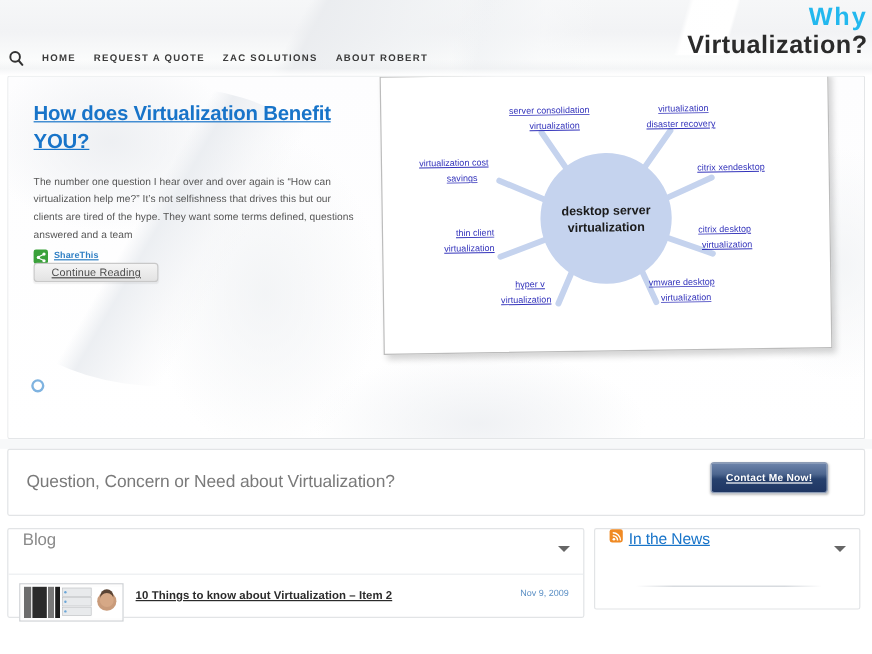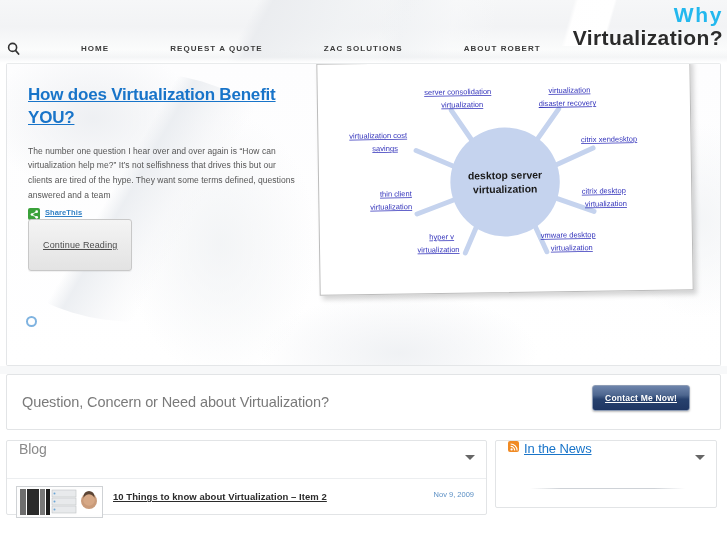--- a/index.html
+++ b/index.html
@@ -42,21 +42,21 @@
     display:block;font-size:21px;font-weight:bold;color:#23b8ee;
     letter-spacing:1.6px;margin-bottom:2px;
   }
   .logo-virt{
     display:block;font-size:21px;font-weight:bold;color:#2b2b2b;
     letter-spacing:.4px;
   }
 
   .nav{
     position:absolute;left:0;top:38px;z-index:5;
-    display:flex;align-items:center;gap:46px;
+    display:flex;align-items:center;
   }
   .search-icon{
     width:22px;height:20px;margin-left:2px;margin-right:9px;
     display:flex;align-items:center;justify-content:center;cursor:pointer;
   }
   .nav-item{
     font-size:8px;font-weight:bold;color:#3b3b3b;letter-spacing:1.05px;
     margin-right:15px;text-decoration:none;white-space:nowrap;cursor:pointer;
     text-transform:uppercase;
   }
@@ -106,21 +106,21 @@
   }
   .st-label{
     font-size:7.5px;color:#2f7fc4;text-decoration:underline;cursor:pointer;
     font-weight:bold;letter-spacing:.1px;
   }
   .continue-btn{
     position:absolute;left:0;top:0;
     margin:0;
     background:linear-gradient(180deg,#f4f4f4 0%, #e3e3e3 100%);
     border:1px solid #c8c8c8;border-radius:3px;
-    padding:20px 14px;font-size:9px;color:#4c4c4c;
+    padding:2px 14px;font-size:9px;color:#4c4c4c;
     text-decoration:underline;cursor:pointer;white-space:nowrap;
     letter-spacing:.15px;
     box-shadow:0 1px 1px rgba(0,0,0,.06);
   }
   .continue-wrap{position:absolute;left:21px;top:155px;width:160px;height:22px;z-index:3;}
 
   .slider-dot{
     position:absolute;left:19px;top:252px;width:7px;height:7px;
     border-radius:50%;border:2px solid #7fb3e0;background:#fff;
     cursor:pointer;z-index:4;

